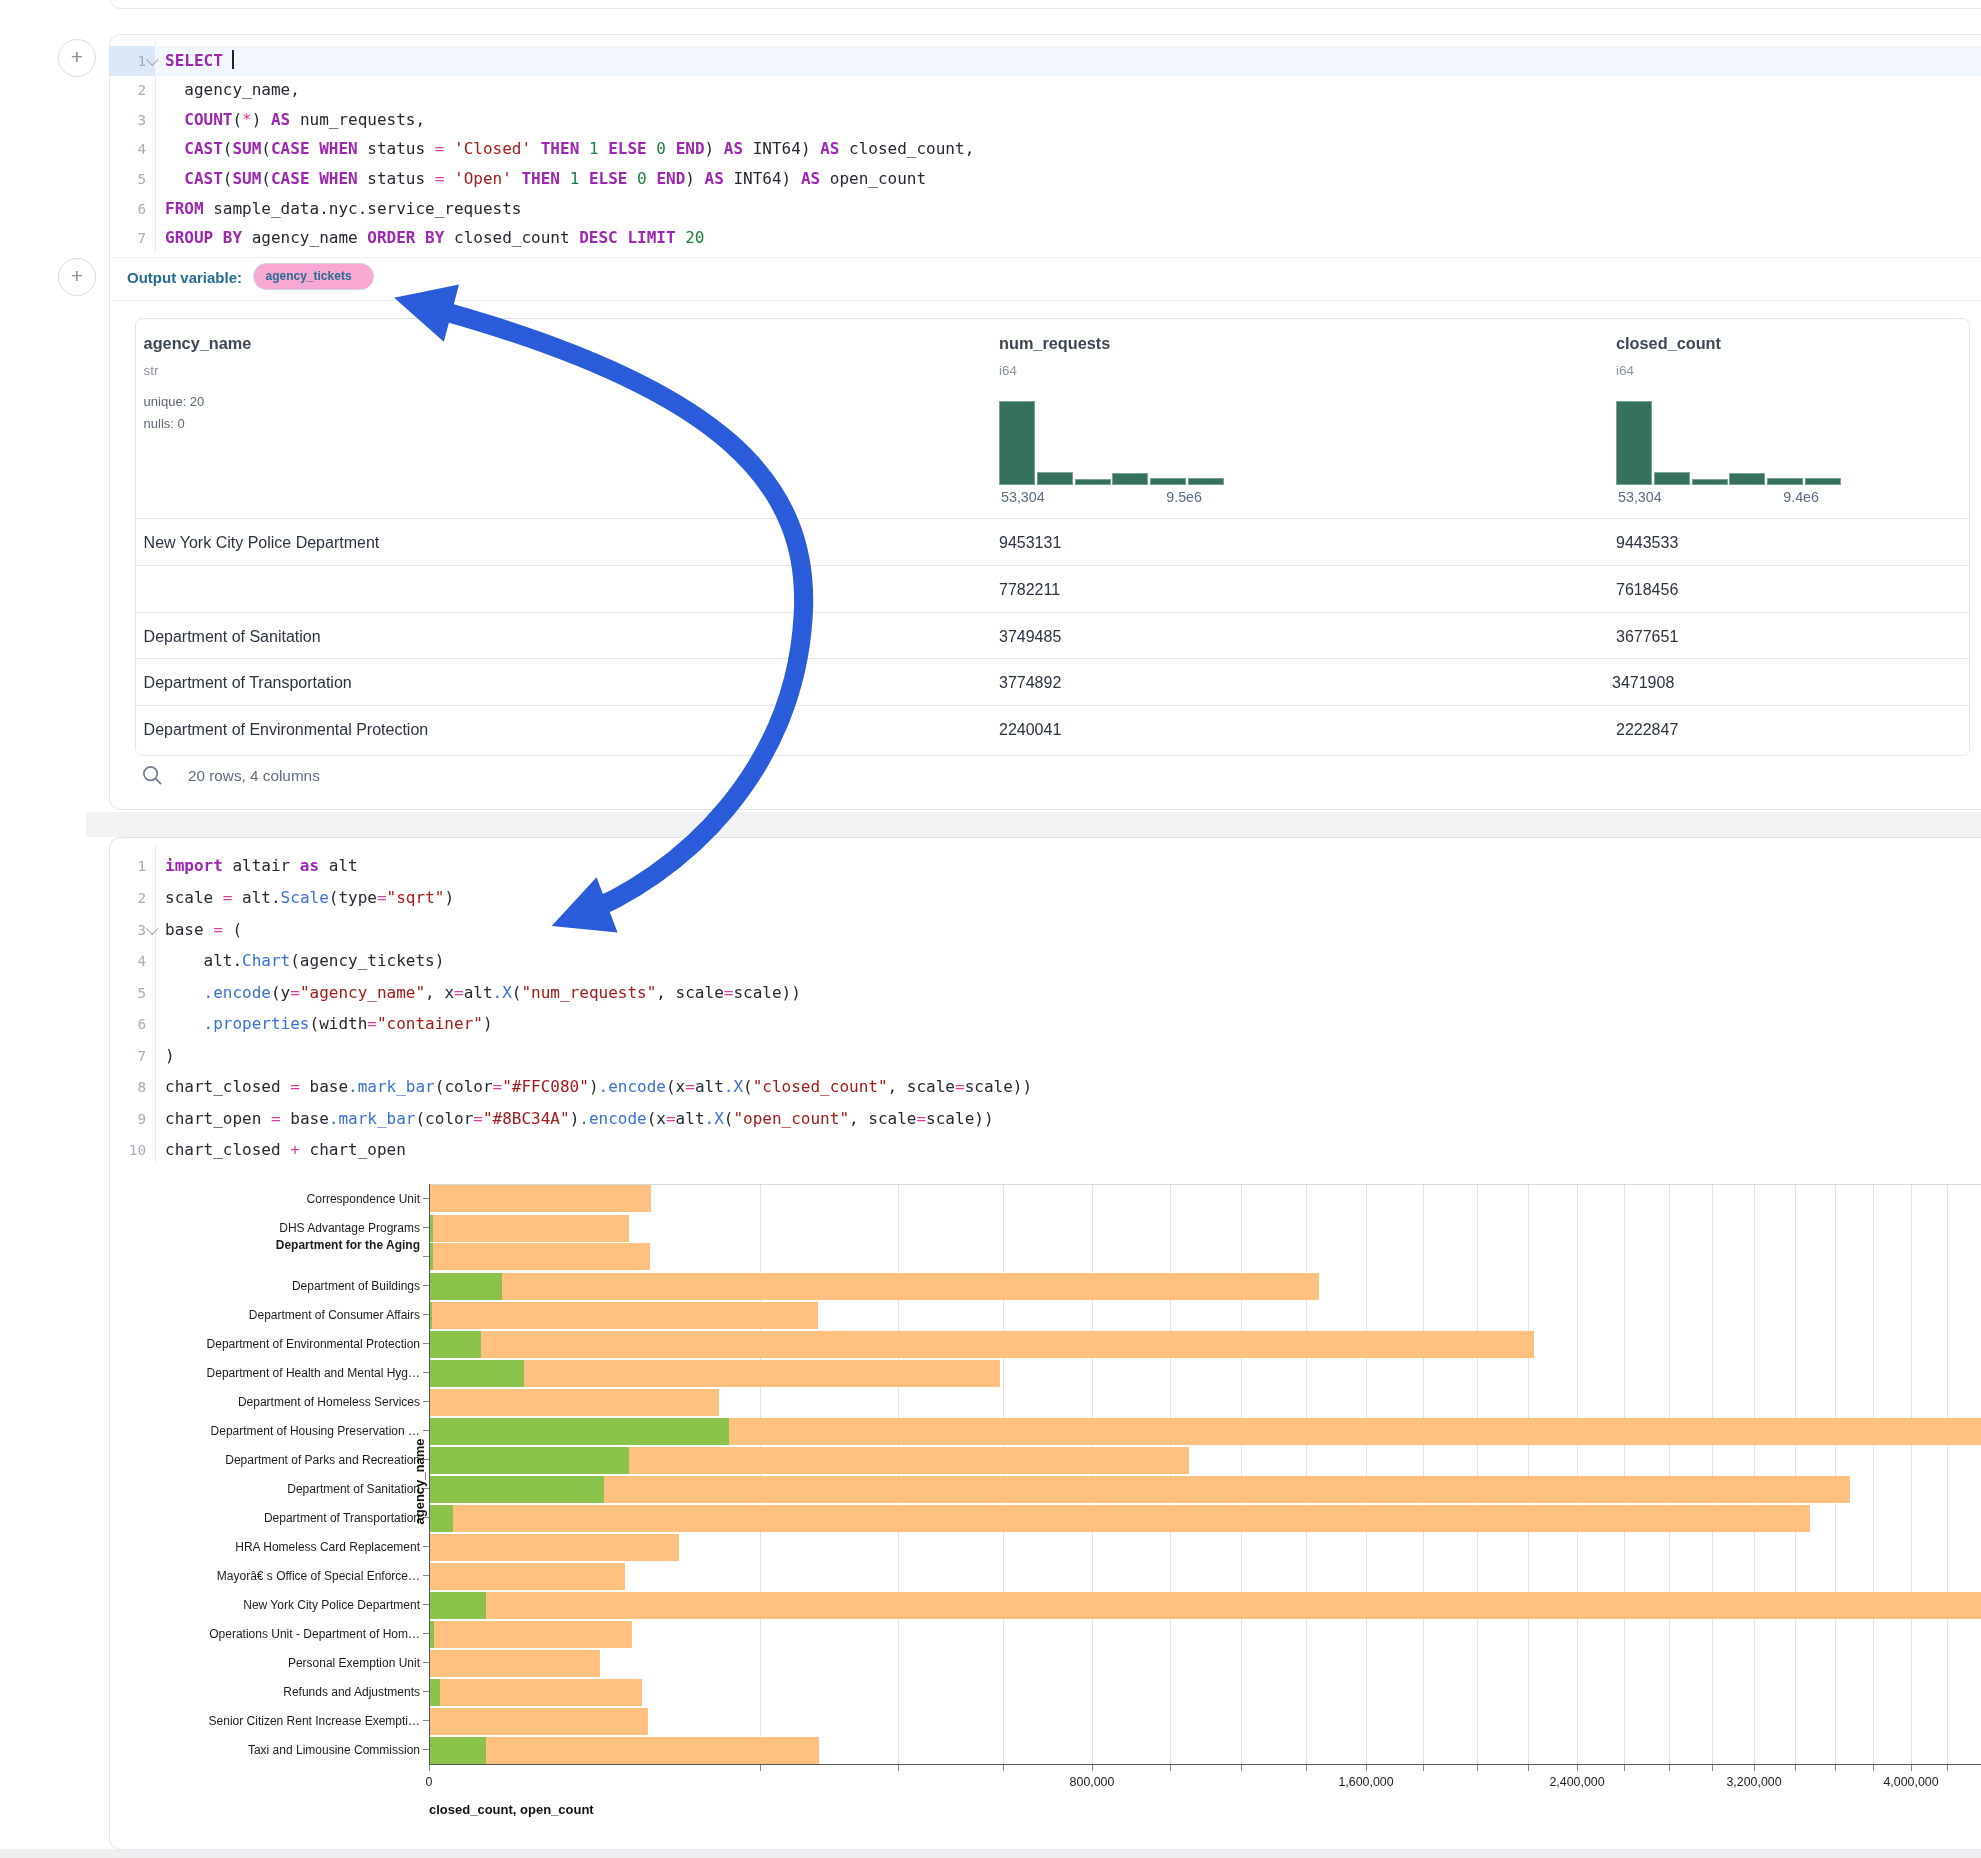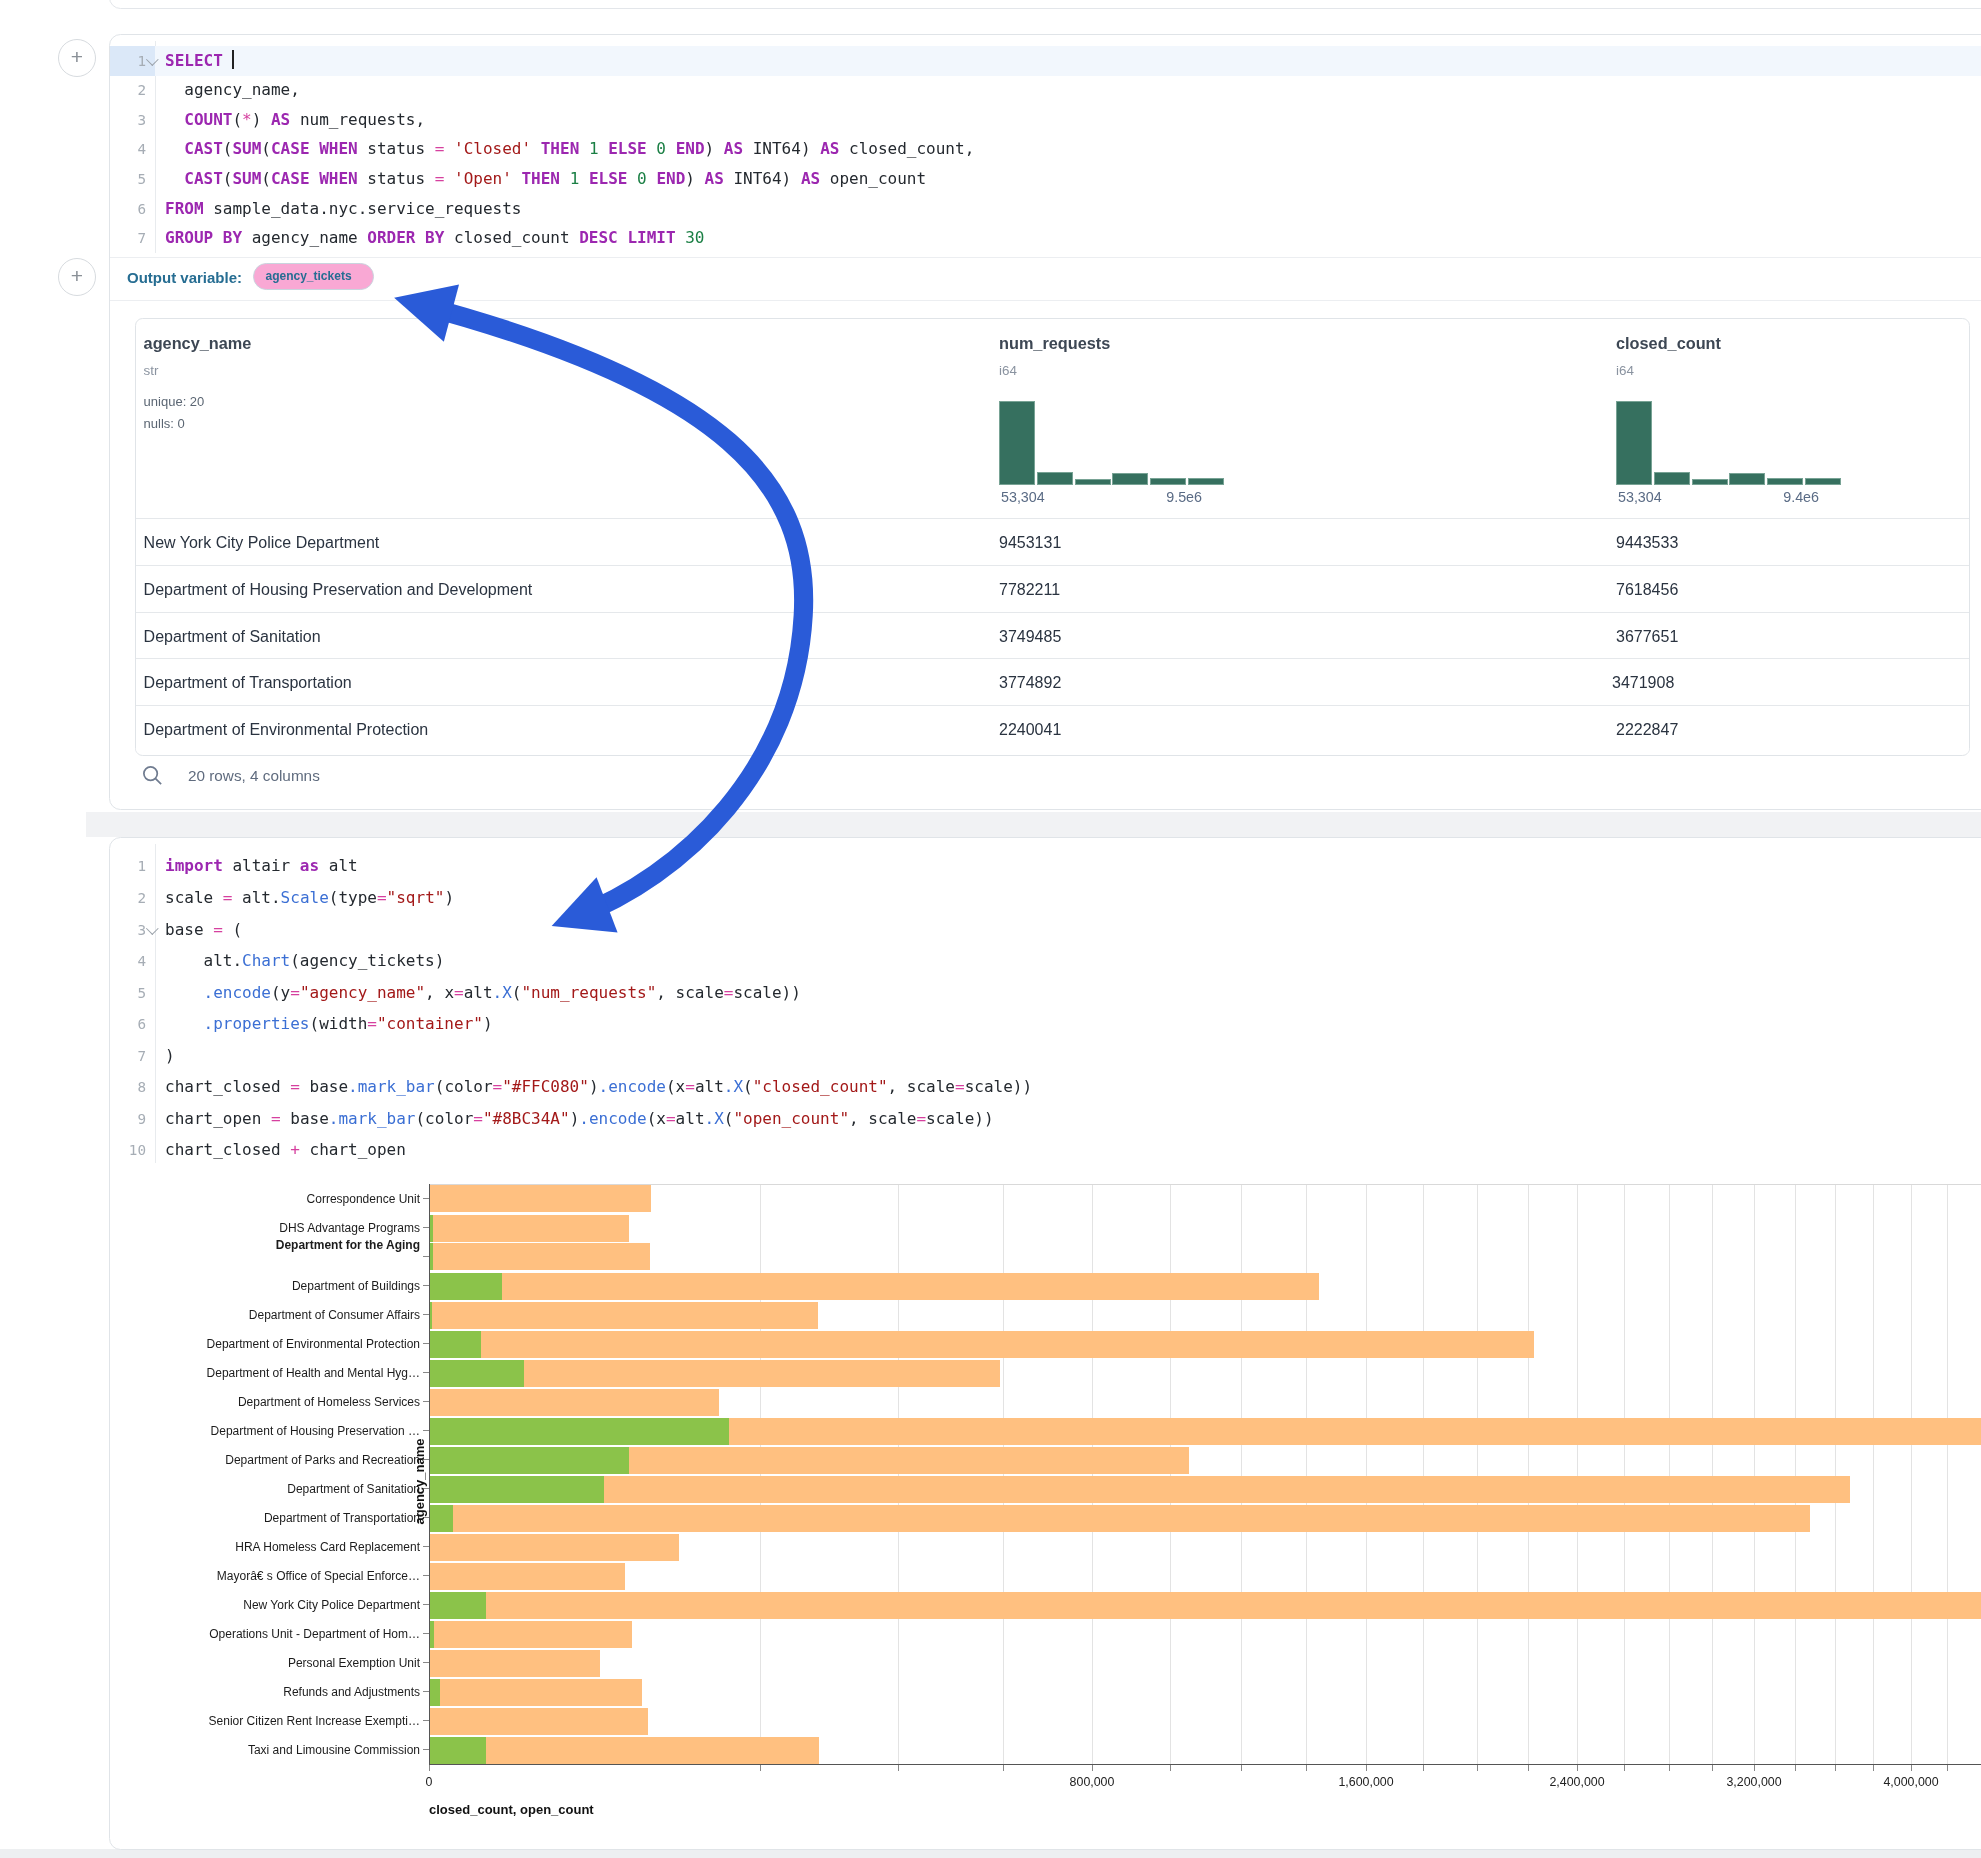--- a/index.html
+++ b/index.html
@@ -77,21 +77,21 @@
         <div class="code-line" style="top: 40px; line-height: 30px;"><span class="tk-pl">  agency_name,</span></div>
         <div class="gut-num" style="left: 0px; top: 70px; line-height: 30px;">3</div>
         <div class="code-line" style="top: 70px; line-height: 30px;"><span class="tk-pl">  </span><span class="tk-kw">COUNT</span><span class="tk-pl">(</span><span class="tk-op">*</span><span class="tk-pl">) </span><span class="tk-kw">AS</span><span class="tk-pl"> num_requests,</span></div>
         <div class="gut-num" style="left: 0px; top: 99px; line-height: 30px;">4</div>
         <div class="code-line" style="top: 99px; line-height: 30px;"><span class="tk-pl">  </span><span class="tk-kw">CAST</span><span class="tk-pl">(</span><span class="tk-kw">SUM</span><span class="tk-pl">(</span><span class="tk-kw">CASE</span><span class="tk-pl"> </span><span class="tk-kw">WHEN</span><span class="tk-pl"> status </span><span class="tk-op">=</span><span class="tk-pl"> </span><span class="tk-str">'Closed'</span><span class="tk-pl"> </span><span class="tk-kw">THEN</span><span class="tk-pl"> </span><span class="tk-num">1</span><span class="tk-pl"> </span><span class="tk-kw">ELSE</span><span class="tk-pl"> </span><span class="tk-num">0</span><span class="tk-pl"> </span><span class="tk-kw">END</span><span class="tk-pl">) </span><span class="tk-kw">AS</span><span class="tk-pl"> INT64) </span><span class="tk-kw">AS</span><span class="tk-pl"> closed_count,</span></div>
         <div class="gut-num" style="left: 0px; top: 129px; line-height: 30px;">5</div>
         <div class="code-line" style="top: 129px; line-height: 30px;"><span class="tk-pl">  </span><span class="tk-kw">CAST</span><span class="tk-pl">(</span><span class="tk-kw">SUM</span><span class="tk-pl">(</span><span class="tk-kw">CASE</span><span class="tk-pl"> </span><span class="tk-kw">WHEN</span><span class="tk-pl"> status </span><span class="tk-op">=</span><span class="tk-pl"> </span><span class="tk-str">'Open'</span><span class="tk-pl"> </span><span class="tk-kw">THEN</span><span class="tk-pl"> </span><span class="tk-num">1</span><span class="tk-pl"> </span><span class="tk-kw">ELSE</span><span class="tk-pl"> </span><span class="tk-num">0</span><span class="tk-pl"> </span><span class="tk-kw">END</span><span class="tk-pl">) </span><span class="tk-kw">AS</span><span class="tk-pl"> INT64) </span><span class="tk-kw">AS</span><span class="tk-pl"> open_count</span></div>
         <div class="gut-num" style="left: 0px; top: 159px; line-height: 30px;">6</div>
         <div class="code-line" style="top: 159px; line-height: 30px;"><span class="tk-kw">FROM</span><span class="tk-pl"> sample_data.nyc.service_requests</span></div>
         <div class="gut-num" style="left: 0px; top: 188px; line-height: 30px;">7</div>
-        <div class="code-line" style="top: 188px; line-height: 30px;"><span class="tk-kw">GROUP BY</span><span class="tk-pl"> agency_name </span><span class="tk-kw">ORDER BY</span><span class="tk-pl"> closed_count </span><span class="tk-kw">DESC</span><span class="tk-pl"> </span><span class="tk-kw">LIMIT</span><span class="tk-pl"> </span><span class="tk-num">30</span></div>
+        <div class="code-line" style="top: 188px; line-height: 30px;"><span class="tk-kw">GROUP BY</span><span class="tk-pl"> agency_name </span><span class="tk-kw">ORDER BY</span><span class="tk-pl"> closed_count </span><span class="tk-kw">DESC</span><span class="tk-pl"> </span><span class="tk-kw">LIMIT</span><span class="tk-pl"> </span><span class="tk-num">20</span></div>
       </div>
     <div class="divider" style="top:222px;"></div>
     <div class="out-label" style="left:17px;top:234px;">Output variable:</div>
     <div class="out-pill" style="left:143px;top:228px;width:107px;">agency_tickets</div>
     <div class="divider" style="top:265px;"></div>
 
     <div id="tableCard">
         <div class="col-name" style="left: 7.6px; top: 15.3px;">agency_name</div>
         <div class="col-dtype" style="left: 7.6px; top: 44px;">str</div>
         <div class="col-stat" style="left: 7.6px; top: 75px;">unique: 20</div>
@@ -119,21 +119,20 @@
           <div class="hist-bar" style="left: 189px; width: 36px; height: 7.2px;"></div>
         </div>
         <div class="hist-lbl" style="left: 1482px; top: 170px;">53,304</div>
         <div class="hist-lbl" style="left: 1480px; top: 170px; width: 203px; text-align: right;">9.4e6</div>
         <div class="t-row" style="top: 199px;">
           <div class="t-cell" style="left: 7.6px;">New York City Police Department</div>
           <div class="t-cell" style="left: 863px;">9453131</div>
           <div class="t-cell" style="left: 1480px;">9443533</div>
         </div>
         <div class="t-row" style="top: 246px;">
-          <div class="t-cell" style="left: 7.6px;">Department of Housing Preservation and Development</div>
           <div class="t-cell" style="left: 863px;">7782211</div>
           <div class="t-cell" style="left: 1480px;">7618456</div>
         </div>
         <div class="t-row" style="top: 293px;">
           <div class="t-cell" style="left: 7.6px;">Department of Sanitation</div>
           <div class="t-cell" style="left: 863px;">3749485</div>
           <div class="t-cell" style="left: 1480px;">3677651</div>
         </div>
         <div class="t-row" style="top: 339px;">
           <div class="t-cell" style="left: 7.6px;">Department of Transportation</div>

